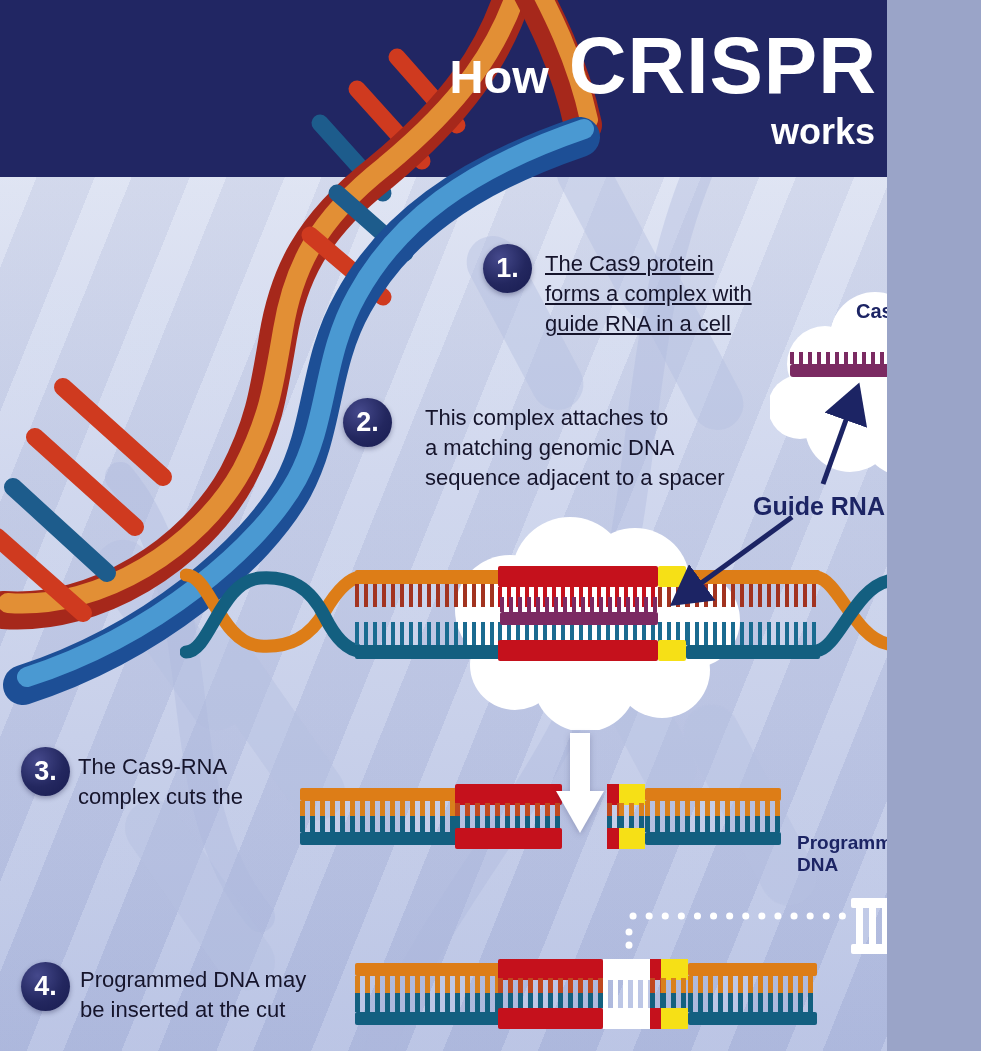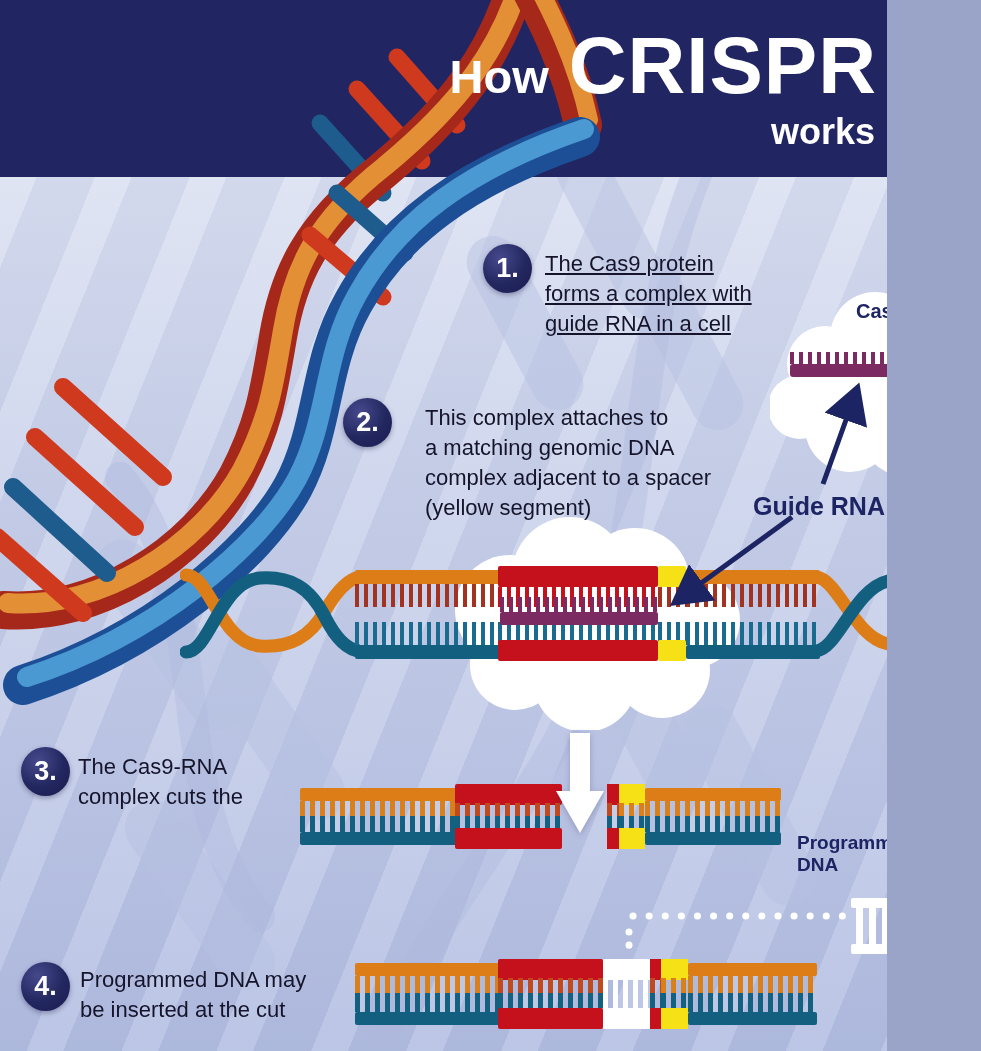--- a/index.html
+++ b/index.html
@@ -158,22 +158,21 @@
     <div>forms a complex with</div>
     <div>guide RNA in a cell</div>
   </div>
 
   <div class="abs badge" style="left:343px;top:398px;">
     <span>2.</span>
   </div>
   <div class="abs steptext" style="left:425px;top:403px;">
     <div>This complex attaches to</div>
     <div>a matching genomic DNA</div>
-    <div>complex adjacent to a spacer</div>
-    <div>(yellow segment)</div>
+    <div>sequence adjacent to a spacer</div>
   </div>
 
   <div class="abs navylabel" style="left:753px;top:492px;font-size:25px;">Guide RNA</div>
 
   <svg class="abs dnarow" style="left:180px;top:555px;" width="180" height="125" viewBox="0 0 180 125">
     <g fill="none" stroke-linecap="round" stroke-width="13">
       <path d="M 6,20 C 30,20 40,88 80,91 C 110,93 130,82 145,56 C 155,39 167,24 180,22" stroke="#dd7d17"></path>
       <path d="M 6,97 C 30,97 40,26 80,23 C 110,21 130,32 145,62 C 155,82 167,95 180,96" stroke="#135f80"></path>
     </g>
   </svg>

